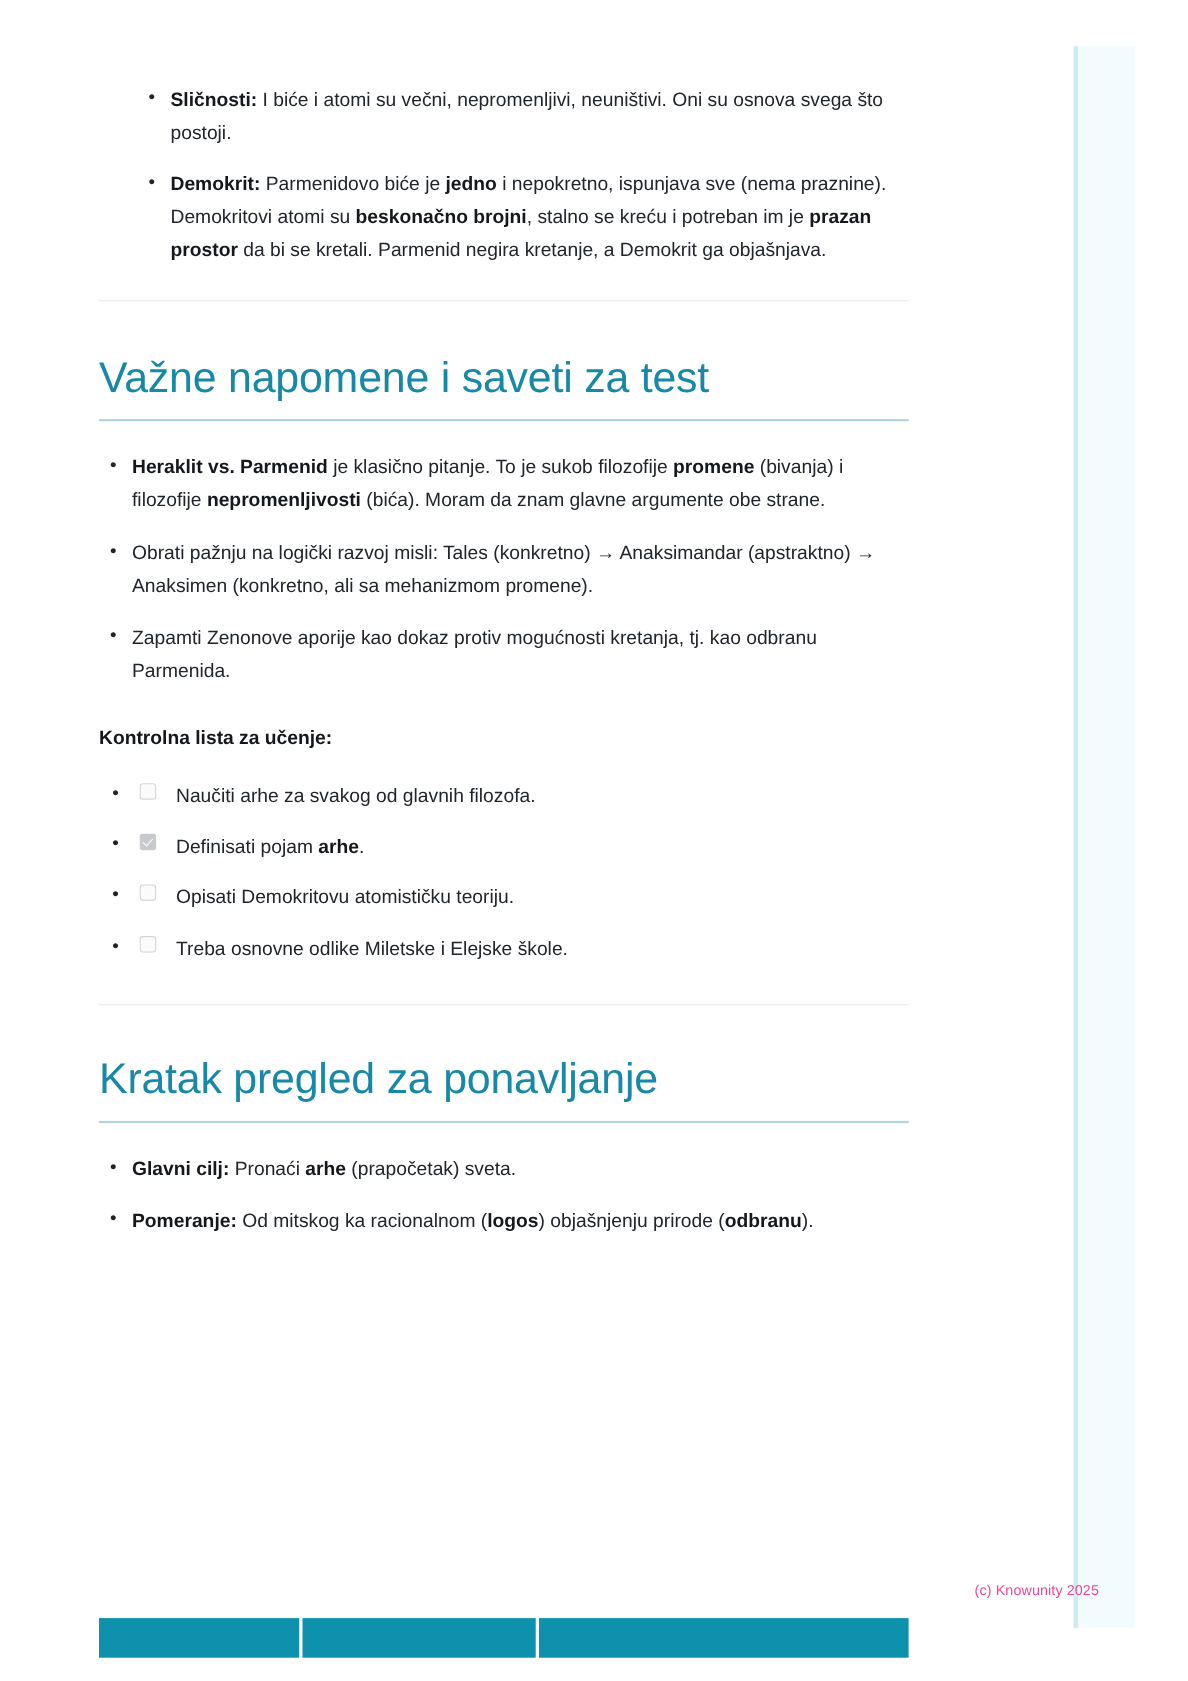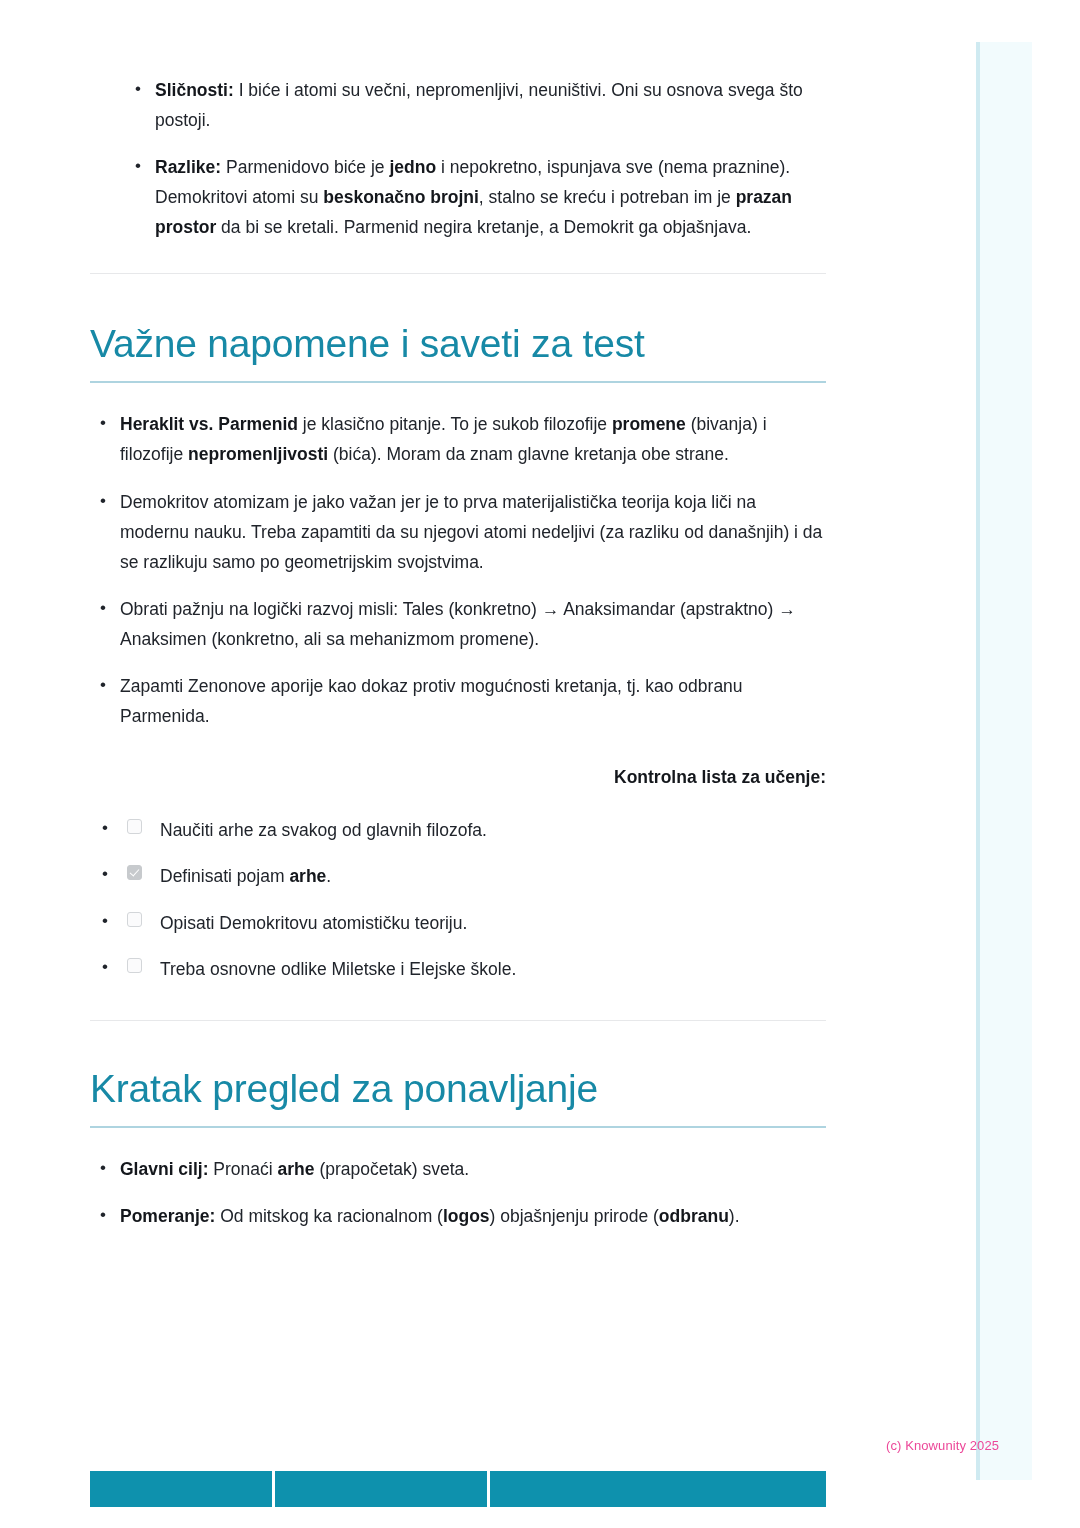--- a/index.html
+++ b/index.html
@@ -111,21 +111,20 @@
     background: #aed4e0;
     width: 736px;
     margin-top: 14px;
   }
 
   .subhead {
     font-size: 17.5px;
     font-weight: bold;
     color: #14171c;
     line-height: 1.6;
-    text-align: right;
   }
 
   
   ul.checklist {
     list-style: none;
     margin: 0;
     padding: 0;
   }
   ul.checklist > li {
     position: relative;
@@ -191,34 +190,33 @@
 </style>
 </head>
 <body>
 
 <div class="page">
   <div class="content">
 
     <div style="height:46px"></div>
     <ul class="bullets indented" id="top-bullets">
         <li><b>Sličnosti:</b><span> I biće i atomi su večni, nepromenljivi, neuništivi. Oni su osnova svega što postoji.</span></li>
-        <li><b>Razlike:</b><span> Parmenidovo biće je </span><b>jedno</b><span> i nepokretno, ispunjava sve (nema praznine). Demokritovi atomi su </span><b>beskonačno brojni</b><span>, stalno se kreću i potreban im je </span><b>prazan prostor</b><span> da bi se kretali. Parmenid negira kretanje, a Demokrit ga objašnjava.</span></li>
+        <li><b>Demokrit:</b><span> Parmenidovo biće je </span><b>jedno</b><span> i nepokretno, ispunjava sve (nema praznine). Demokritovi atomi su </span><b>beskonačno brojni</b><span>, stalno se kreću i potreban im je </span><b>prazan prostor</b><span> da bi se kretali. Parmenid negira kretanje, a Demokrit ga objašnjava.</span></li>
       </ul>
 
     <div style="height:14px"></div>
     <hr class="rule">
 
     <div style="height:48px"></div>
     <h2 class="section-title">Važne napomene i saveti za test</h2>
     <div class="title-underline"></div>
 
     <div style="height:26px"></div>
     <ul class="bullets" id="tips-bullets">
-        <li><b>Heraklit vs. Parmenid</b><span> je klasično pitanje. To je sukob filozofije </span><b>promene</b><span> (bivanja) i filozofije </span><b>nepromenljivosti</b><span> (bića). Moram da znam glavne kretanja obe strane.</span></li>
-        <li><span>Demokritov atomizam je jako važan jer je to prva materijalistička teorija koja liči na modernu nauku. Treba zapamtiti da su njegovi atomi nedeljivi (za razliku od današnjih) i da se razlikuju samo po geometrijskim svojstvima.</span></li>
+        <li><b>Heraklit vs. Parmenid</b><span> je klasično pitanje. To je sukob filozofije </span><b>promene</b><span> (bivanja) i filozofije </span><b>nepromenljivosti</b><span> (bića). Moram da znam glavne argumente obe strane.</span></li>
         <li><span>Obrati pažnju na logički razvoj misli: Tales (konkretno) → Anaksimandar (apstraktno) → Anaksimen (konkretno, ali sa mehanizmom promene).</span></li>
         <li><span>Zapamti Zenonove aporije kao dokaz protiv mogućnosti kretanja, tj. kao odbranu Parmenida.</span></li>
       </ul>
 
     <div style="height:15px"></div>
     <div class="subhead">Kontrolna lista za učenje:</div>
 
     <div style="height:26px"></div>
     <ul class="checklist" id="checklist">
         <li><span class="cbox"></span><span><span>Naučiti arhe za svakog od glavnih filozofa.</span></span></li>

